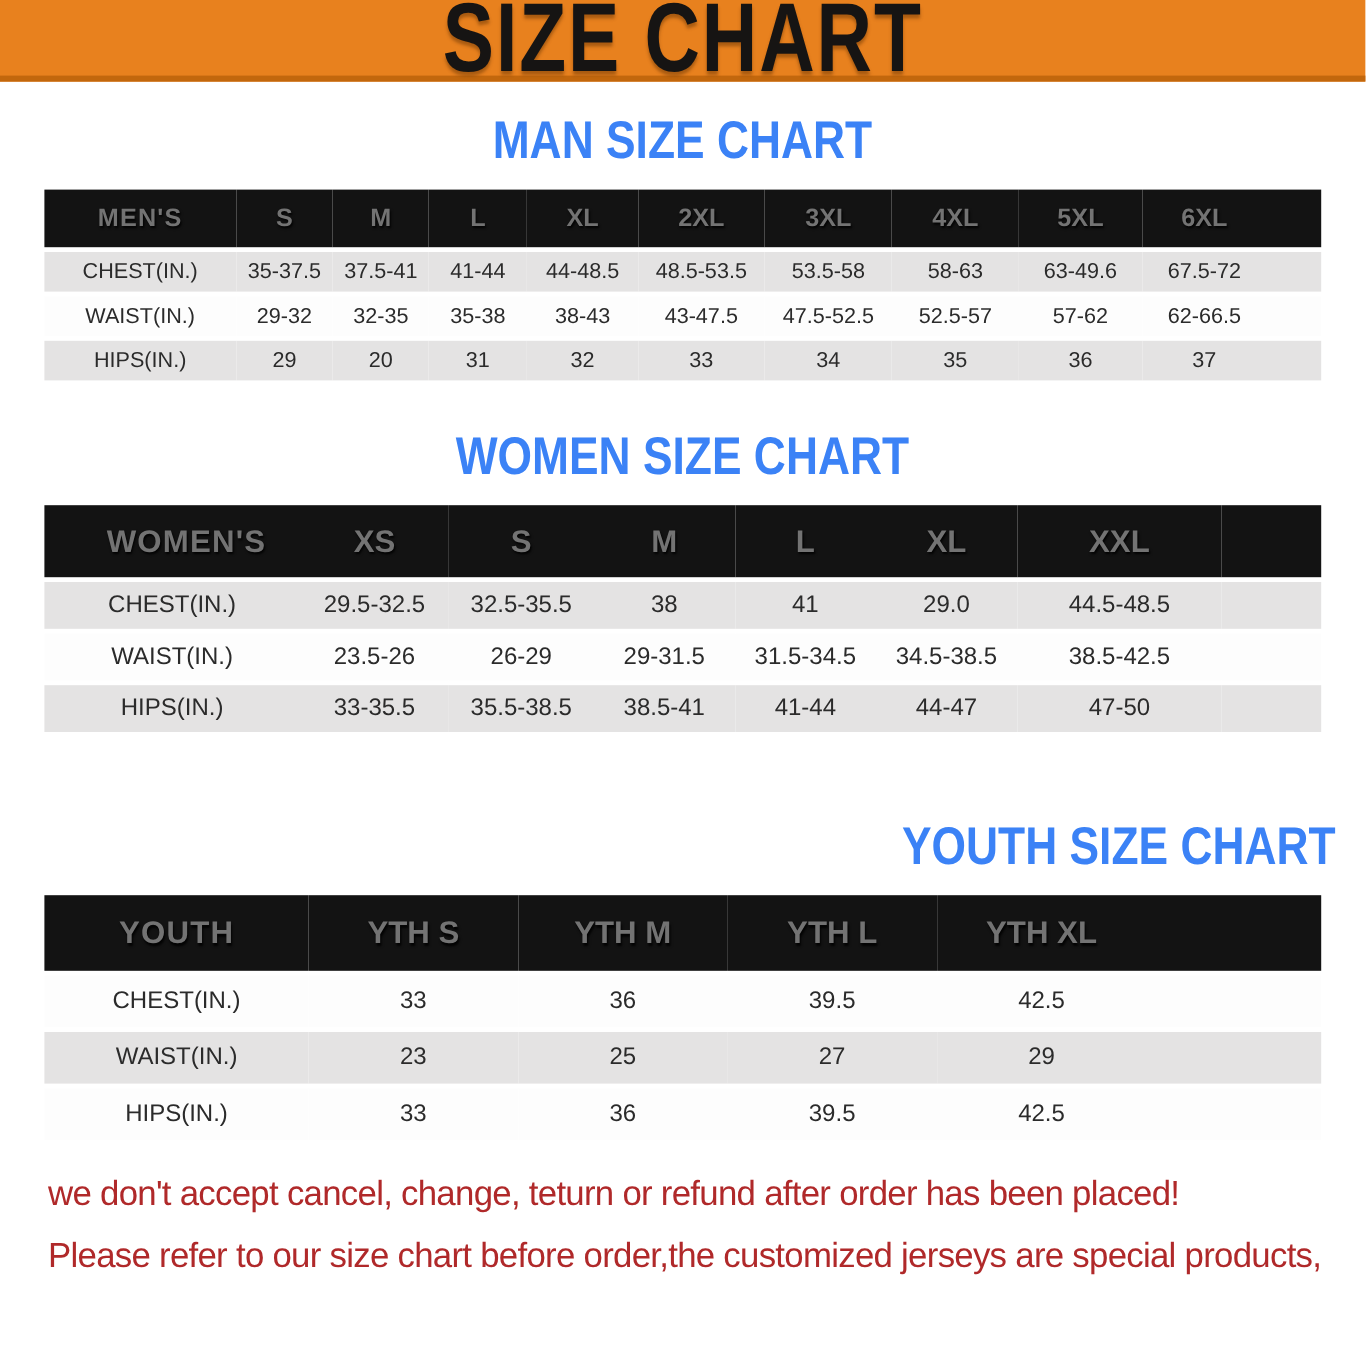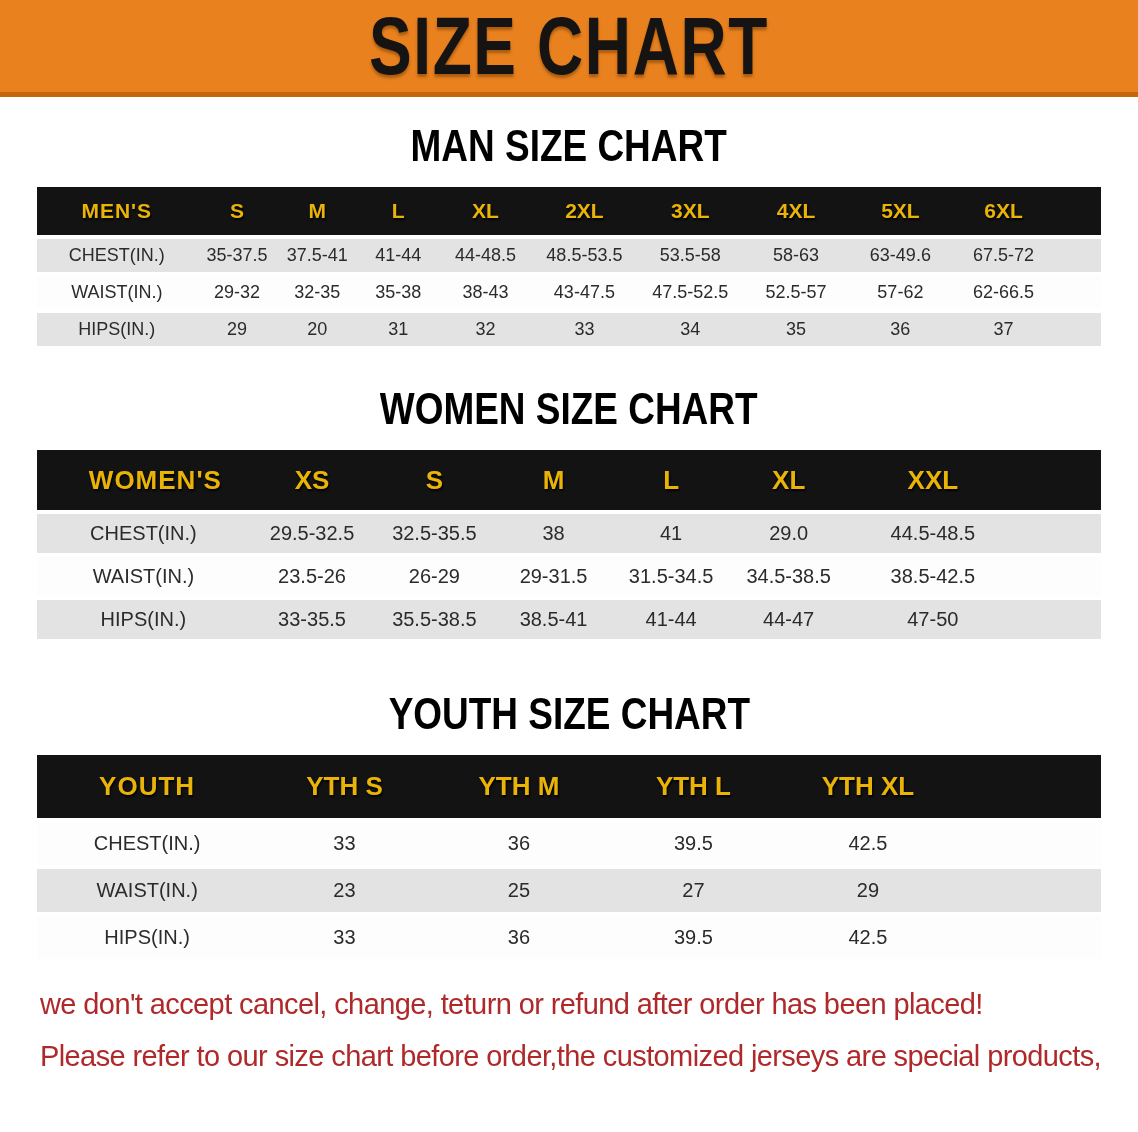--- a/index.html
+++ b/index.html
@@ -3,55 +3,55 @@
 <meta charset="utf-8">
 <style>
   html,body{margin:0;padding:0;}
   body{
     width:1138px;height:1132px;overflow:hidden;background:#fff;
     font-family:"Liberation Sans","DejaVu Sans",sans-serif;
     -webkit-font-smoothing:antialiased;
   }
   
   .banner{
-    width:100%;height:97px;
+    width:100%;height:68px;
     background:var(--banner-bg,#E8811E);
     border-bottom:5px solid var(--banner-edge,#C2670D);
     display:flex;align-items:center;justify-content:center;
     box-sizing:border-box;
   }
   .banner-title{
     font-size:80px;font-weight:800;color:#161413;
     letter-spacing:2px;line-height:1;
     display:inline-block;transform:scale(0.80,1.02);
     text-shadow:0 3px 3px rgba(90,45,0,0.45);
     white-space:nowrap;
   }
   
   .section-heading{
-    text-align:center;color:#000000;font-weight:800;
+    text-align:center;color:#3b82f6;font-weight:800;
     font-size:42px;line-height:1;
   }
   .section-heading>span{display:inline-block;transform:scale(0.88,1.05);white-space:nowrap;}
   .sh-men{margin-top:28px;}
   .sh-women{margin-top:38px;}
-  .sh-youth{margin-top:50px;}
+  .sh-youth{margin-top:70px;text-align:right;}
   
   .table-wrap{margin:16px 37px 0 37px;}
   table.size-table{
     width:1064px;table-layout:fixed;
     border-collapse:separate;border-spacing:0 4px;
   }
   table.size-table th,table.size-table td{
     padding:0;margin:0;text-align:center;vertical-align:middle;
     overflow:hidden;white-space:nowrap;
   }
   tr.band-row{background:var(--band,#131313);}
   tr.band-row th{
-    color:#eab308;font-weight:700;
+    color:#737373;font-weight:700;
     text-shadow:1px 2px 2px rgba(0,0,0,0.9);
   }
   th.corner{
     text-align:left;padding-left:18px;font-size:28px;letter-spacing:1px;
   }
   tr.stripe-gray{background:var(--stripe,#E4E3E3);}
   tr.stripe-white{background:#FDFDFD;}
   tbody td{color:#2b2b2b;}
   td.row-label{font-size:19px;}
   

